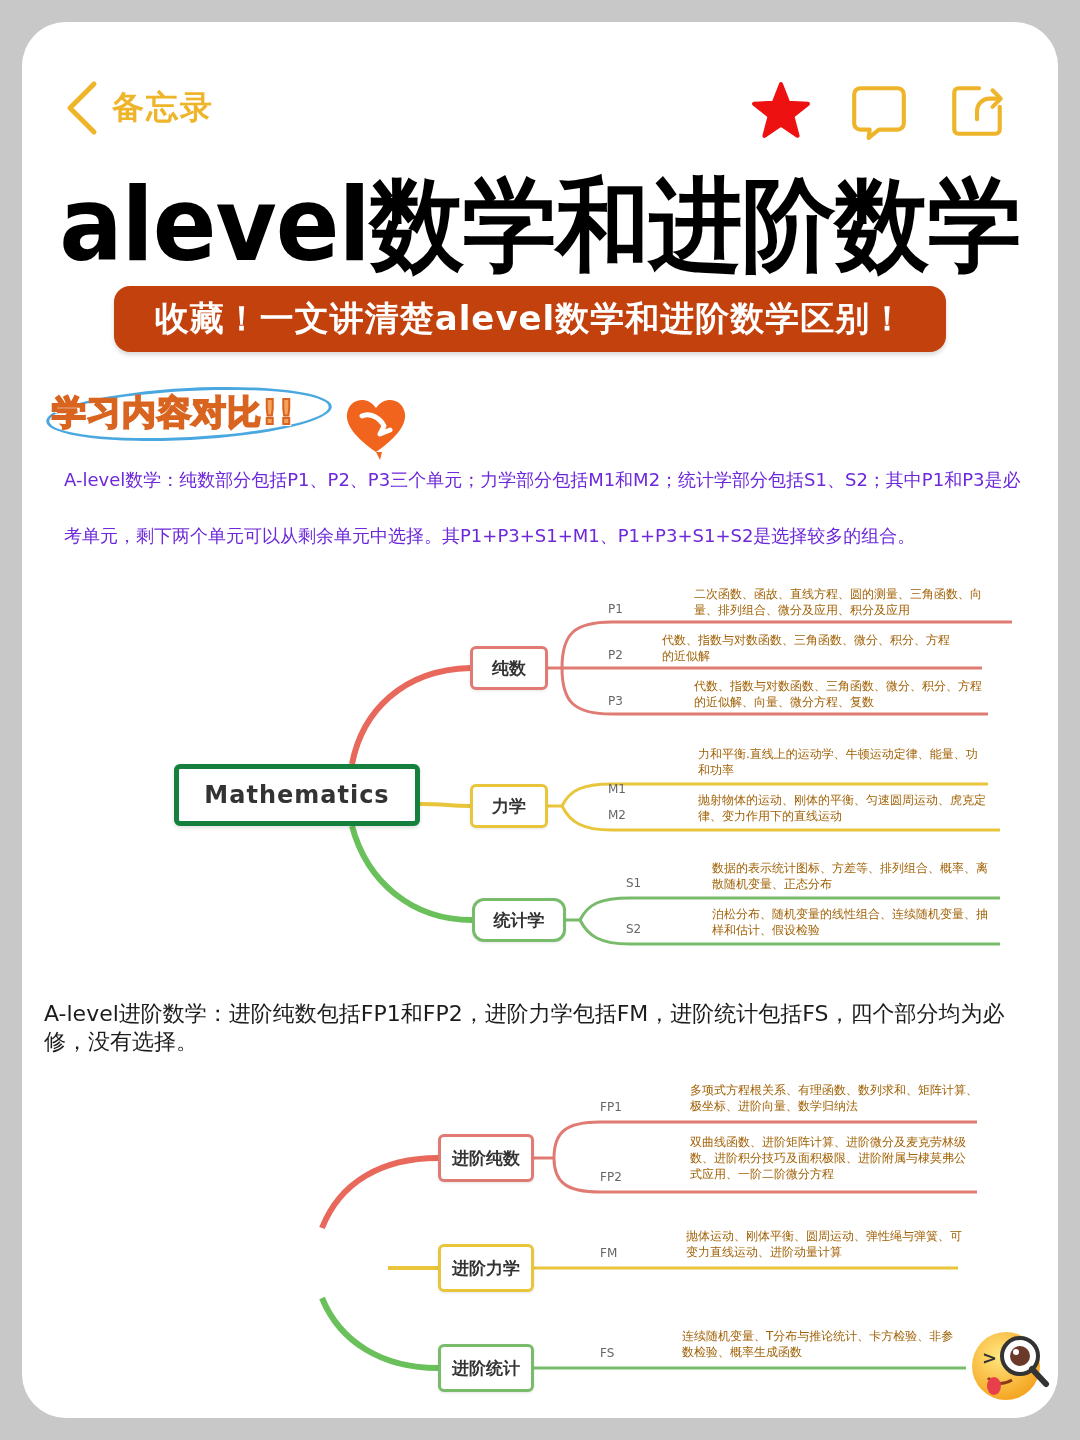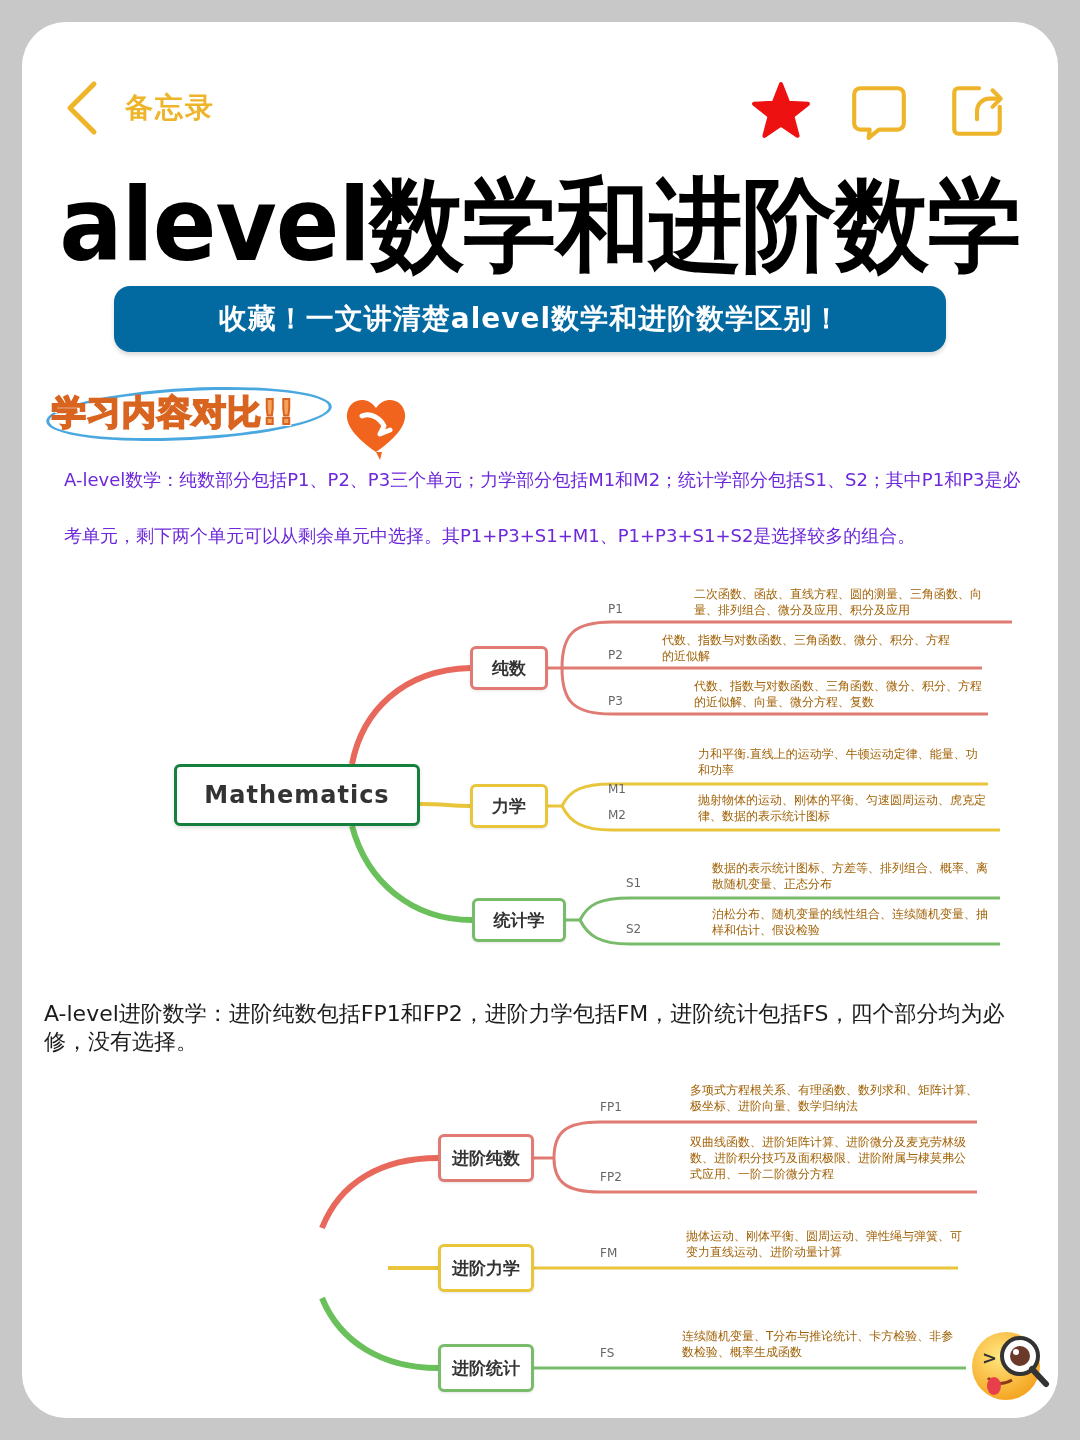--- a/index.html
+++ b/index.html
@@ -20,37 +20,37 @@
   
   .nav {
     position: absolute; left: 0; top: 0; width: 100%; height: 150px;
   }
   .nav .back {
     position: absolute; left: 40px; top: 58px;
     display: flex; align-items: center; gap: 10px;
     color: #efb52a; cursor: pointer;
   }
   .nav .back svg { width: 40px; height: 56px; }
-  .nav .back span { font-size: 28px; font-weight: bold; letter-spacing: 2px; margin-left: 13px; }
+  .nav .back span { font-size: 32px; font-weight: bold; letter-spacing: 2px; }
   .nav .icons { position: absolute; right: 50px; top: 58px; display: flex; gap: 36px; align-items: center; }
   .nav .icons .ic { width: 62px; height: 62px; cursor: pointer; }
   
   .title {
     position: absolute; left: 0; top: 140px; width: 100%;
     text-align: center;
     font-size: 94px; font-weight: 900; color: #000;
     letter-spacing: -1px;
     font-family: "DejaVu Sans", sans-serif;
     transform: scaleY(1.08);
   }
   
   .banner {
     position: absolute; left: 92px; top: 264px; width: 832px; height: 66px;
-    background: #0369a1; border-radius: 16px;
-    color: #fff; font-size: 28px; font-weight: bold;
+    background: #c2410c; border-radius: 16px;
+    color: #fff; font-size: 34px; font-weight: bold;
     display: flex; align-items: center; justify-content: center;
     letter-spacing: 1px;
     box-shadow: 0 3px 4px rgba(0,0,0,0.15);
   }
   
   .badge {
     position: absolute; left: 24px; top: 362px; width: 290px; height: 60px;
   }
   .badge .ring {
     position: absolute; left: 0; top: 4px; width: 286px; height: 52px;
@@ -75,21 +75,21 @@
     font-size: 22px; line-height: 28px; color: #1c1c1c;
   }
   
   .mm { position: absolute; }
   .mm svg.lines { position: absolute; left: 0; top: 0; overflow: visible; }
   .node {
     position: absolute; background: #fff;
     display: flex; align-items: center; justify-content: center;
     font-weight: bold; color: #333;
   }
-  .root { border: 3px solid #15803d; border-radius: 6px; font-size: 24px; letter-spacing: 1px;
+  .root { border: 5px solid #15803d; border-radius: 6px; font-size: 24px; letter-spacing: 1px;
           box-shadow: 0 2px 4px rgba(0,0,0,0.12); }
   .sub { border: 3px solid; border-radius: 6px; font-size: 17px;
          box-shadow: 0 1px 3px rgba(0,0,0,0.10); }
   .leaf-label { position: absolute; font-size: 12px; color: #666; }
   .leaf-text { position: absolute; font-size: 12px; color: #a16207; line-height: 16px; }
   .emoji { position: absolute; left: 946px; top: 1300px; width: 84px; height: 84px; }
 </style>
 </head>
 <body>
 
@@ -153,33 +153,33 @@
 
       <path d="M544 898 L558 898" stroke="#78bb6a" stroke-width="3" fill="none"></path>
       <path d="M558 898 C566 882 578 876 608 876 L978 876" stroke="#78bb6a" stroke-width="3" fill="none"></path>
       <path d="M558 898 C566 914 578 922 608 922 L978 922" stroke="#78bb6a" stroke-width="3" fill="none"></path>
     </svg>
 
     <div class="node root" style="left:152px; top:742px; width:246px; height:62px;">Mathematics</div>
 
     <div class="node sub" style="left:448px; top:624px; width:78px; height:44px; border-color:#e07b73;">纯数</div>
     <div class="node sub" style="left:448px; top:762px; width:78px; height:44px; border-color:#e8c53a;">力学</div>
-    <div class="node sub" style="left:450px; top:876px; width:94px; height:44px; border-color:#78bb6a;">统计学</div>
+    <div class="node sub" style="left:450px; top:876px; width:94px; height:44px; border-color:#78bb6a;border-radius:12px;">统计学</div>
 
     <div class="leaf-label" style="left:586px; top:580px;">P1</div>
     <div class="leaf-text" style="left:672px; top:564px; width:300px;">二次函数、函故、直线方程、圆的测量、三角函数、向量、排列组合、微分及应用、积分及应用</div>
     <div class="leaf-label" style="left:586px; top:626px;">P2</div>
     <div class="leaf-text" style="left:640px; top:610px; width:290px;">代数、指数与对数函数、三角函数、微分、积分、方程的近似解</div>
     <div class="leaf-label" style="left:586px; top:672px;">P3</div>
     <div class="leaf-text" style="left:672px; top:656px; width:290px;">代数、指数与对数函数、三角函数、微分、积分、方程的近似解、向量、微分方程、复数</div>
 
     <div class="leaf-label" style="left:586px; top:740px;margin-top:20px;">M1</div>
     <div class="leaf-text" style="left:676px; top:724px; width:290px;">力和平衡.直线上的运动学、牛顿运动定律、能量、功和功率</div>
     <div class="leaf-label" style="left:586px; top:786px;">M2</div>
-    <div class="leaf-text" style="left:676px; top:770px; width:296px;">抛射物体的运动、刚体的平衡、匀速圆周运动、虎克定律、数据的表示统计图标</div>
+    <div class="leaf-text" style="left:676px; top:770px; width:296px;">抛射物体的运动、刚体的平衡、匀速圆周运动、虎克定律、变力作用下的直线运动</div>
 
     <div class="leaf-label" style="left:604px; top:854px;">S1</div>
     <div class="leaf-text" style="left:690px; top:838px; width:286px;">数据的表示统计图标、方差等、排列组合、概率、离散随机变量、正态分布</div>
     <div class="leaf-label" style="left:604px; top:900px;">S2</div>
     <div class="leaf-text" style="left:690px; top:884px; width:286px;">泊松分布、随机变量的线性组合、连续随机变量、抽样和估计、假设检验</div>
   </div>
 
   <div class="para2">A-level进阶数学：进阶纯数包括FP1和FP2，进阶力学包括FM，进阶统计包括FS，四个部分均为必修，没有选择。</div>
 
   <div class="mm" style="left:0; top:0; width:1036px; height:1396px;">

